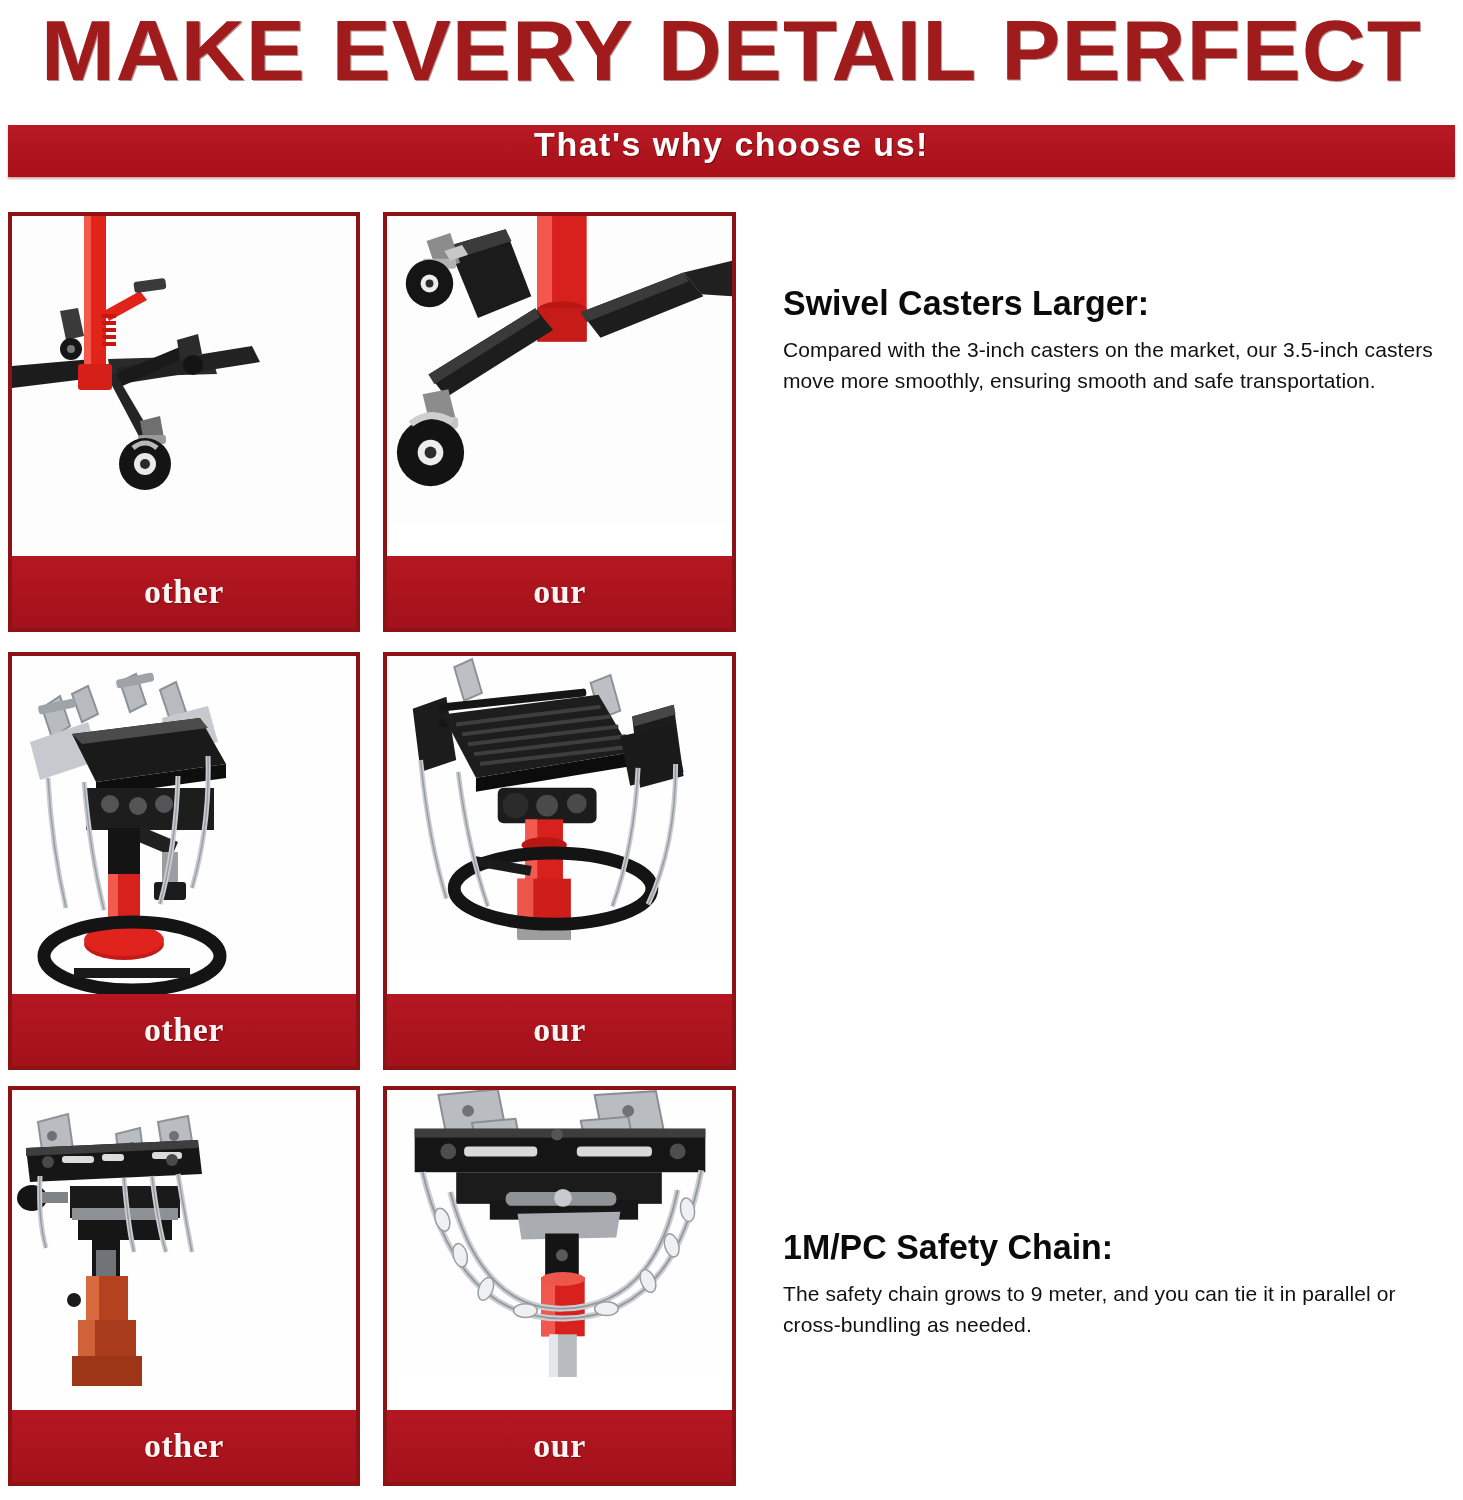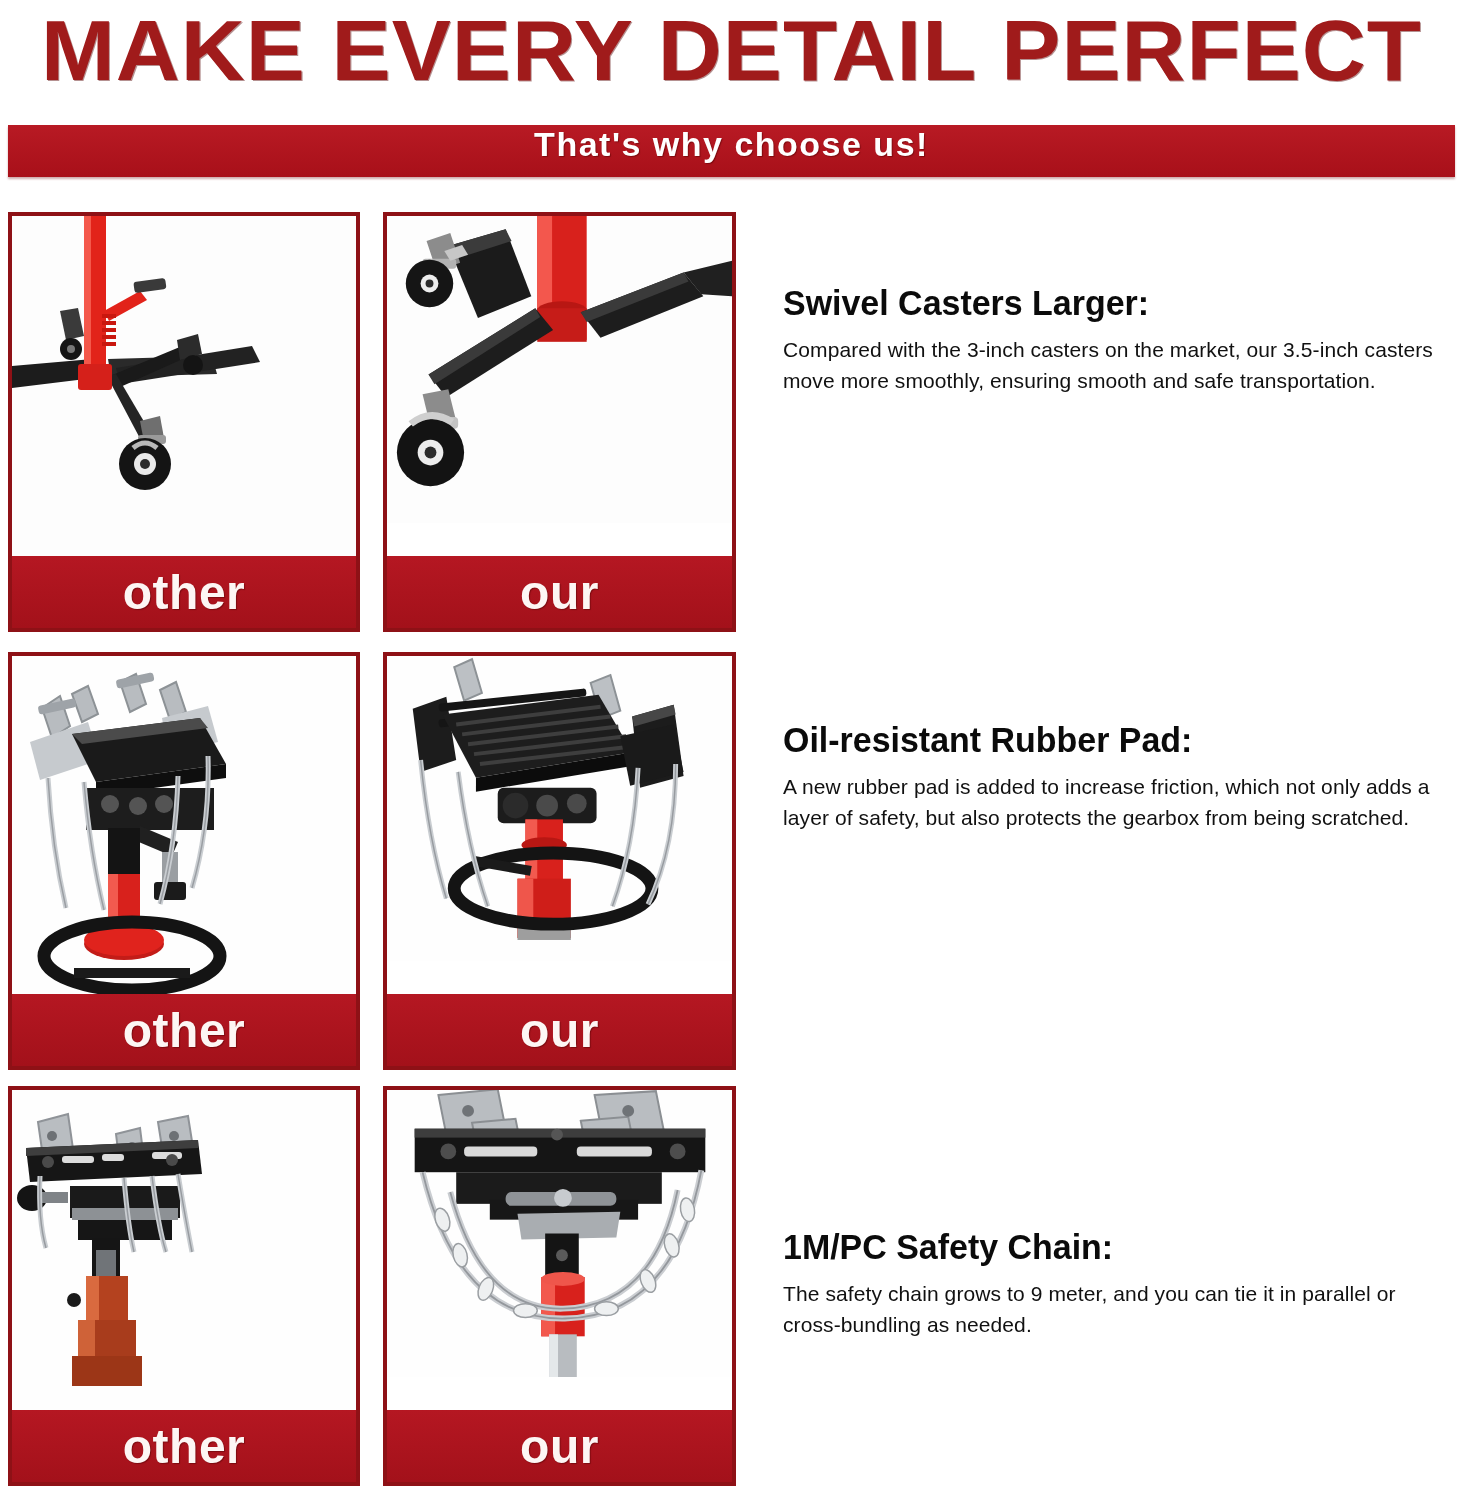--- a/index.html
+++ b/index.html
@@ -54,23 +54,23 @@
     flex:1;position:relative;overflow:hidden;background:#fefefe;
   }
   .photo svg{position:absolute;left:0;top:0;width:100%;height:100%;}
 
   .cap{
     height:72px;flex:0 0 72px;
     background:linear-gradient(180deg,#B51722 0%,#A3111A 100%);
     display:flex;align-items:center;justify-content:center;
   }
   .cap span{
-    color:#fdf6f4;font-weight:bold;font-size:48px;
+    color:#fdf6f4;font-weight:bold;font-size:34px;
     letter-spacing:.5px;
-    font-family:Liberation Sans, sans-serif;
+    font-family:Liberation Serif, serif;
     text-shadow:1px 1px 1px rgba(70,0,0,.45);
   }
 
   
   .textcol{position:absolute;left:783px;top:200px;width:668px;height:1300px;}
   .feature{position:absolute;left:0;width:660px;}
   .f1{top:83px;}
   .f2{top:520px;}
   .f3{top:1027px;}
 
@@ -448,22 +448,18 @@
   </div>
 </div>
 
 <div class="textcol">
 
   <div class="feature f1">
     <p class="f-title">Swivel Casters Larger:</p>
     <p class="f-body">Compared with the 3-inch casters on the market, our 3.5-inch casters move more smoothly, ensuring smooth and safe transportation.</p>
   </div>
 
-  <div class="feature f2">
-    <p class="f-title">Oil-resistant Rubber Pad:</p>
-    <p class="f-body">A new rubber pad is added to increase friction, which not only adds a layer of safety, but also protects the gearbox from being scratched.</p>
-  </div>
 
   <div class="feature f3">
     <p class="f-title">1M/PC Safety Chain:</p>
     <p class="f-body">The safety chain grows to 9 meter, and you can tie it in parallel or cross-bundling as needed.</p>
   </div>
 </div>
 
 </body></html>

